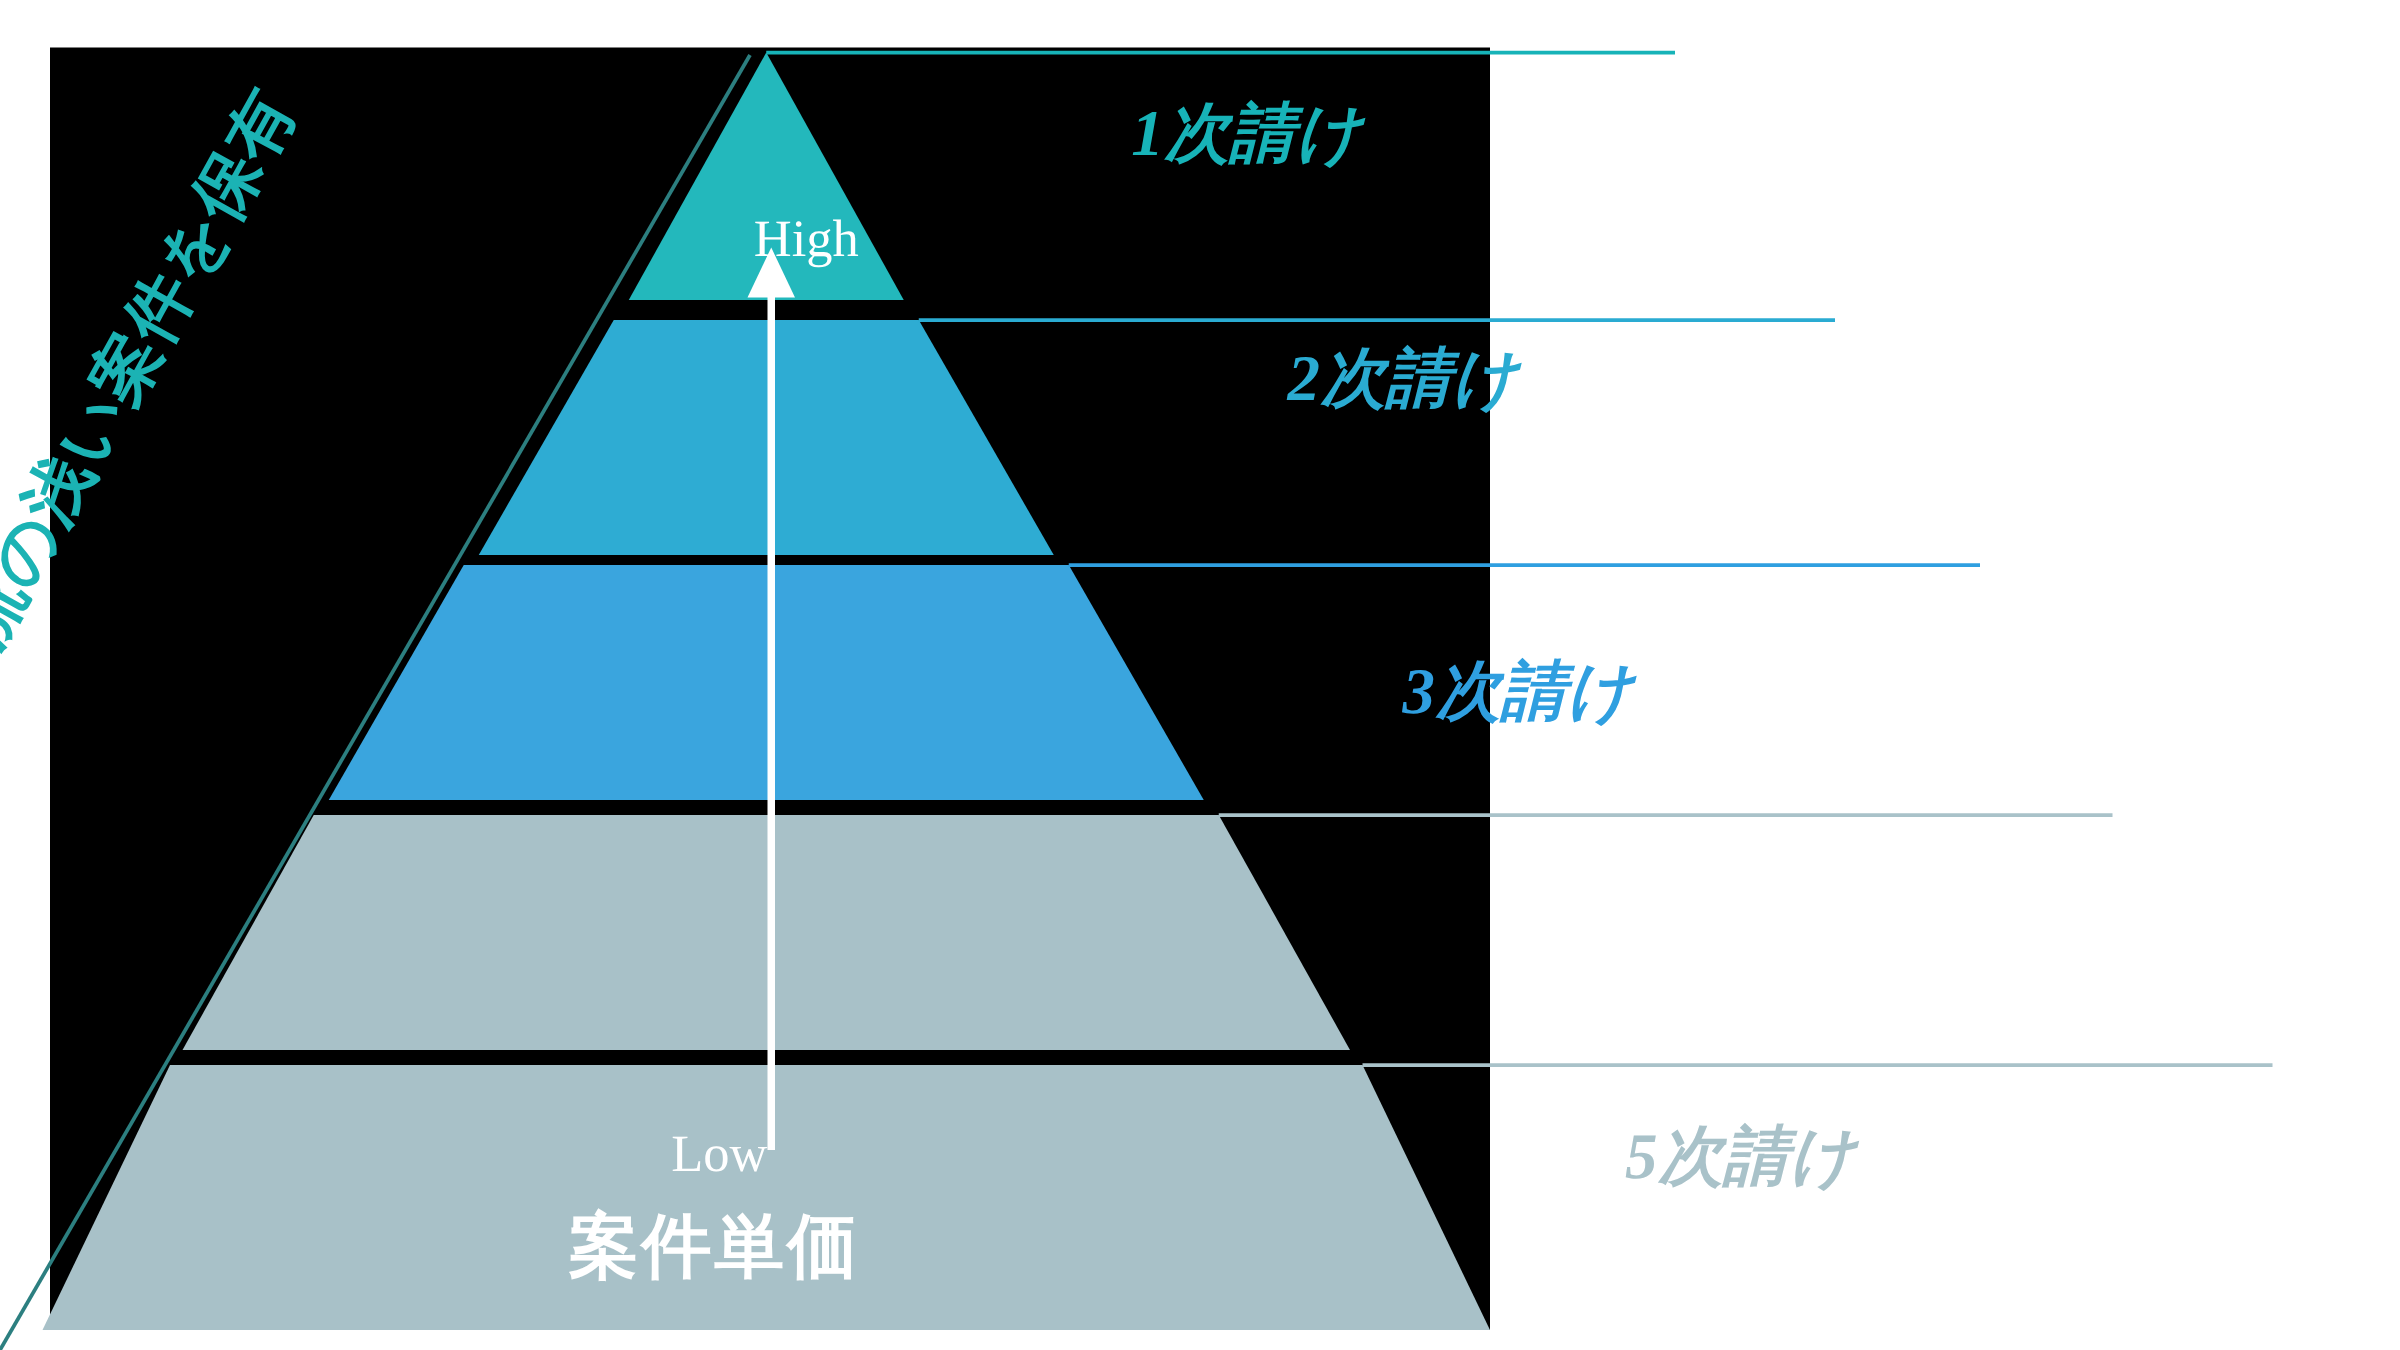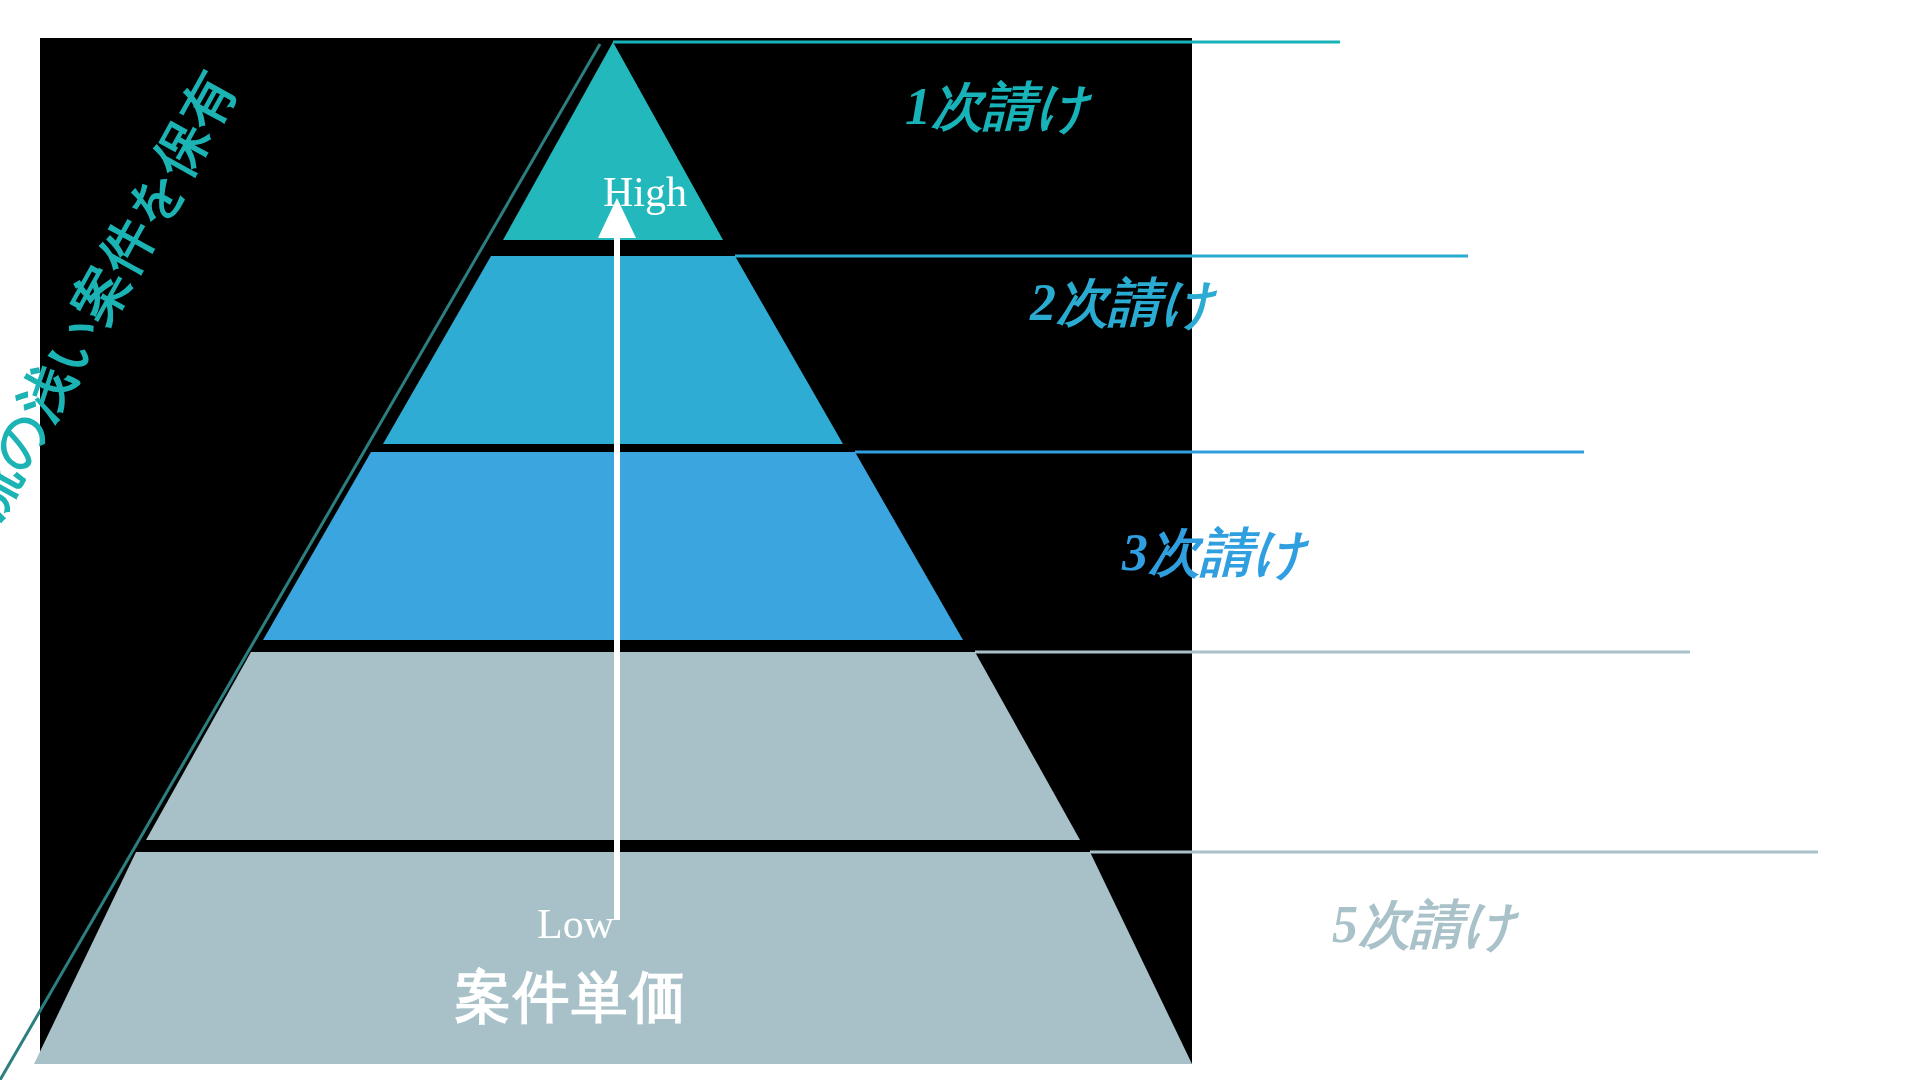--- a/index.html
+++ b/index.html
@@ -24,21 +24,21 @@
     font-family:"Liberation Serif","DejaVu Serif",serif;
     font-weight:700;
     white-space:nowrap;
     letter-spacing:0.01em;
     font-style:italic;
   }
   .tl1{left:905px;top:72px;font-size:52px;color:#17b3b8;}
   .tl2{left:1030px;top:268px;font-size:52px;color:#2aabd2;}
   .tl3{left:1122px;top:482px;font-size:52px;color:#2f9fe0;margin-top:36px;}
   .tl4{left:1222px;top:685px;font-size:52px;color:#a9c2c9;}
-  .tl5{left:1300px;top:890px;font-size:52px;color:#a9c2c9;margin-left:32px;}
+  .tl5{left:1300px;top:890px;font-size:52px;color:#a9c2c9;}
 
   
   .p-high{
     position:absolute;left:565px;top:140px;width:160px;
     text-align:center;font-size:42px;color:#ffffff;margin-top:28px;
   }
   .p-low{
     position:absolute;left:537px;top:900px;width:160px;
     text-align:left;font-size:42px;color:#ffffff;
   }

